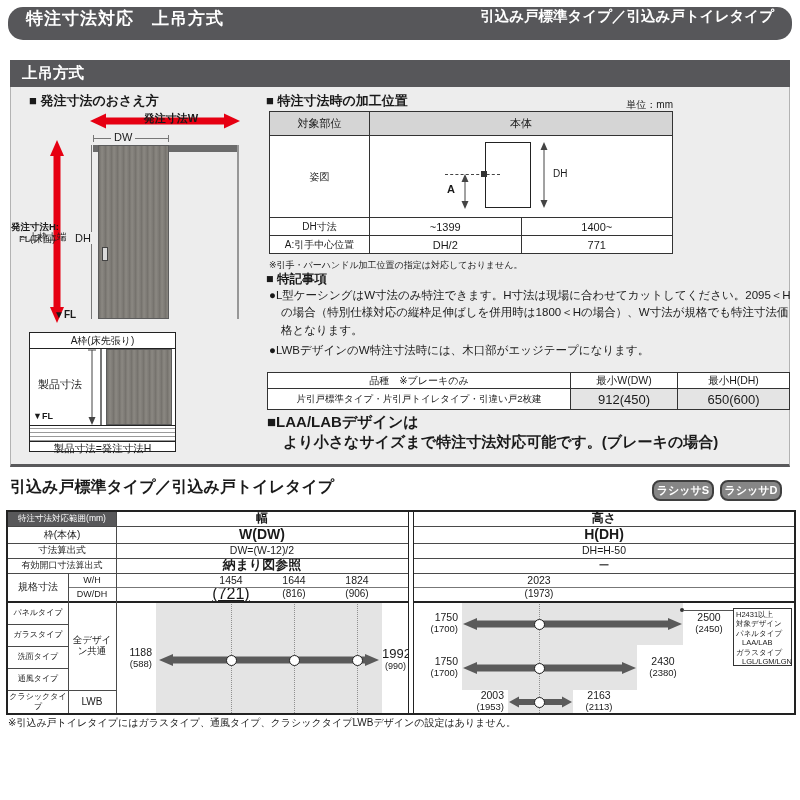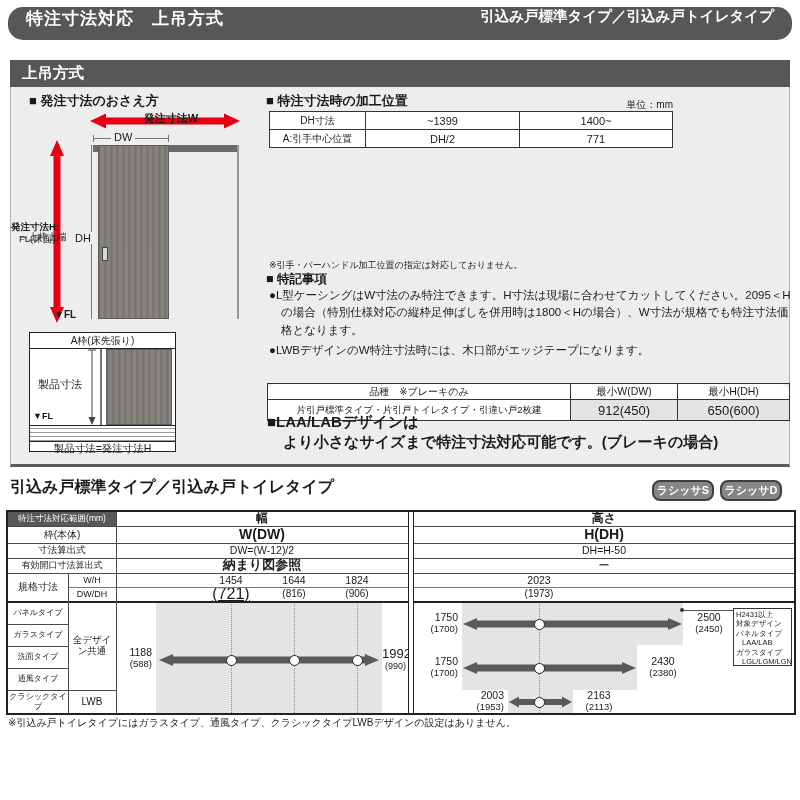--- a/index.html
+++ b/index.html
@@ -119,20 +119,46 @@
       </div>
       <div style="height:16px;background:repeating-linear-gradient(0deg,#9a9a9a 0px,#9a9a9a 1px,#fff 1px,#fff 4px);border-top:1px solid #222;box-sizing:border-box;"></div>
       <div style="height:13px;border-top:1px solid #222;display:flex;align-items:center;justify-content:center;font-size:10.5px;">製品寸法=発注寸法H</div>
     </div>
 
     <div class="abs h2j" style="left:255px;top:5px;">■ 特注寸法時の加工位置</div>
     <div class="abs" style="left:450px;top:11px;width:212px;text-align:right;font-size:10px;">単位：mm</div>
 
     <table class="mtable abs" style="left:258px;top:24px;width:404px;">
       <tbody>
+          <tr style="height:24px;">
+        <td class="hdc" style="width:99px;">対象部位</td>
+        <td class="hdc" colspan="2">本体</td>
+      </tr>
+      <tr style="height:82px;">
+        <td style="font-size:10px;">姿図</td>
+        <td colspan="2">
+          <div style="position:relative;height:80px;">
+            <div class="abs" style="left:115px;top:5px;width:46px;height:66px;border:1.5px solid #222;background:#fff;box-sizing:border-box;"></div>
+            <svg class="abs" style="left:168px;top:5px;" width="12" height="66">
+              <line x1="6" y1="2" x2="6" y2="64" stroke="#444" stroke-width="1"></line>
+              <polygon points="6,0 2.5,8 9.5,8" fill="#444"></polygon>
+              <polygon points="6,66 2.5,58 9.5,58" fill="#444"></polygon>
+            </svg>
+            <div class="abs" style="left:183px;top:31px;font-size:10px;">DH</div>
+            <div class="abs dashline" style="left:75px;top:37px;width:55px;"></div>
+            <div class="abs" style="left:111px;top:34px;width:6px;height:6px;background:#333;"></div>
+            <svg class="abs" style="left:89px;top:37px;" width="12" height="35">
+              <line x1="6" y1="2" x2="6" y2="33" stroke="#444" stroke-width="1"></line>
+              <polygon points="6,0 2.5,8 9.5,8" fill="#444"></polygon>
+              <polygon points="6,35 2.5,27 9.5,27" fill="#444"></polygon>
+            </svg>
+            <div class="abs" style="left:77px;top:46px;font-size:11px;font-weight:bold;">A</div>
+          </div>
+        </td>
+      </tr>
       <tr style="height:18px;">
         <td style="font-size:10px;">DH寸法</td>
         <td style="width:153px;font-size:11px;">~1399</td>
         <td style="width:152px;font-size:11px;">1400~</td>
       </tr>
       <tr style="height:18px;">
         <td style="font-size:10px;">A:引手中心位置</td>
         <td style="font-size:11px;">DH/2</td>
         <td style="font-size:11px;">771</td>
       </tr>
@@ -140,21 +166,21 @@
       </table>
 
     <div class="abs" style="left:258px;top:172px;font-size:9px;">※引手・バーハンドル加工位置の指定は対応しておりません。</div>
 
     <div class="abs" style="left:255px;top:184px;font-size:12.5px;font-weight:bold;">■ 特記事項</div>
     <div class="abs" style="left:258px;top:200px;width:524px;">
       <p class="bullet">●L型ケーシングはW寸法のみ特注できます。H寸法は現場に合わせてカットしてください。2095＜Hの場合（特別仕様対応の縦枠足伸ばしを併用時は1800＜Hの場合）、W寸法が規格でも特注寸法価格となります。</p>
       <p class="bullet">●LWBデザインのW特注寸法時には、木口部がエッジテープになります。</p>
     </div>
 
-    <table class="btable abs" style="left:256px;top:296px;width:519px;border-radius:12px;">
+    <table class="btable abs" style="left:256px;top:285px;width:519px;">
       <tbody>
           <tr style="height:16px;">
         <td style="width:302px;font-size:10px;">品種　※ブレーキのみ</td>
         <td style="width:106px;font-size:10.5px;">最小W(DW)</td>
         <td style="width:111px;font-size:10.5px;">最小H(DH)</td>
       </tr>
       <tr style="height:21px;">
         <td style="font-size:9.5px;">片引戸標準タイプ・片引戸トイレタイプ・引違い戸2枚建</td>
         <td class="gcell" style="font-size:13px;">912(450)</td>
         <td class="gcell" style="font-size:13px;">650(600)</td>

